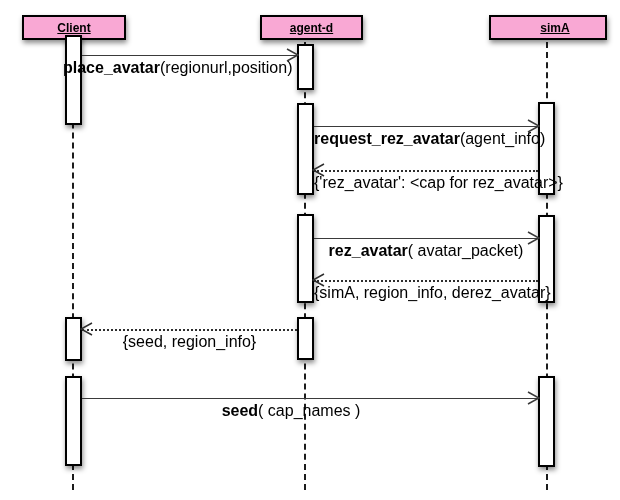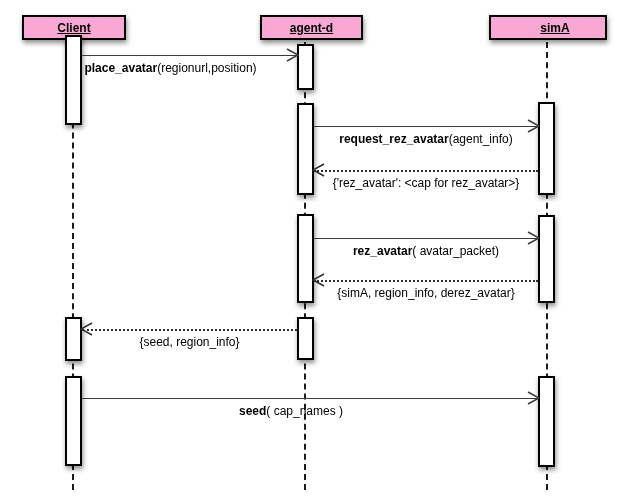--- a/index.html
+++ b/index.html
@@ -32,21 +32,21 @@
   
   .msg{position:absolute;height:0;}
   .msg .line{position:absolute;left:0;right:0;top:0;border-top:2px solid #3a3a3a;}
   .msg.solid .line{border-top:1.5px solid #3a3a3a;}
   .msg.dotted .line{border-top:2px dotted #2e2e2e;}
   .msg .head{position:absolute;top:-7px;width:14px;height:14px;}
   .msg.right .head{right:-2px;}
   .msg.left .head{left:-2px;transform:scaleX(-1);}
   .msg .label{
     position:absolute;top:6px;left:0;right:0;text-align:center;
-    font-size:12px;line-height:14px;white-space:nowrap;
+    font-size:16px;line-height:14px;white-space:nowrap;
   }
   .msg .label .b{font-weight:bold;}
   .msg .label.shift-left{transform:translateX(-19px);}
 </style>
 </head>
 <body>
 
 <div class="canvas">
 
   <div class="lifeline" style="left:72px;"></div>

